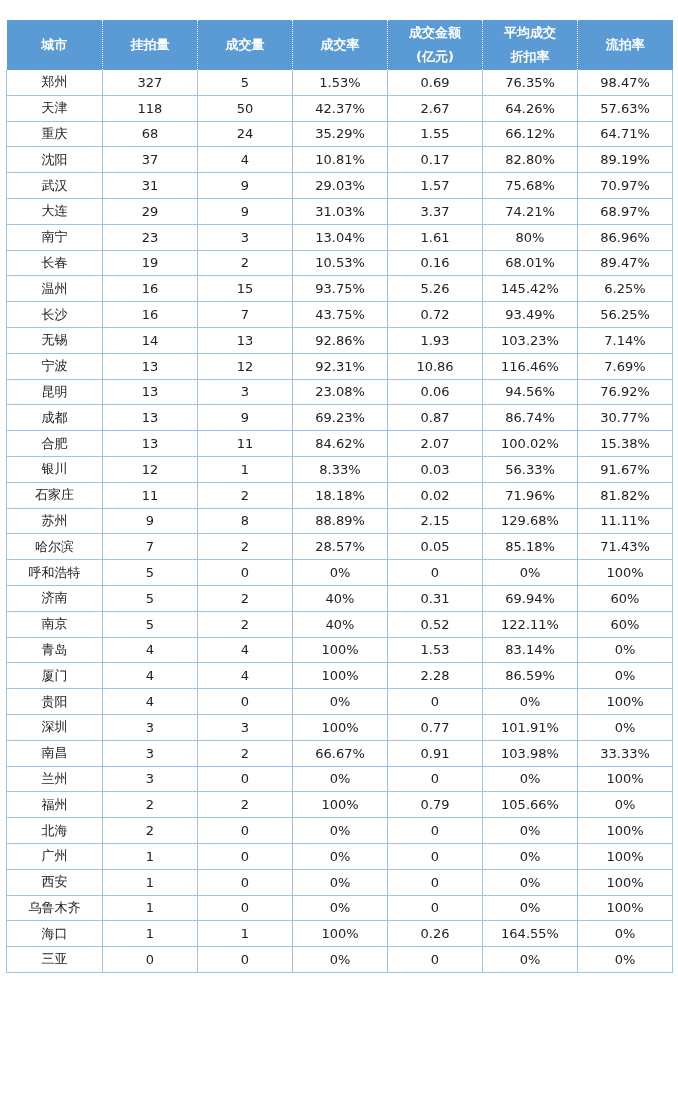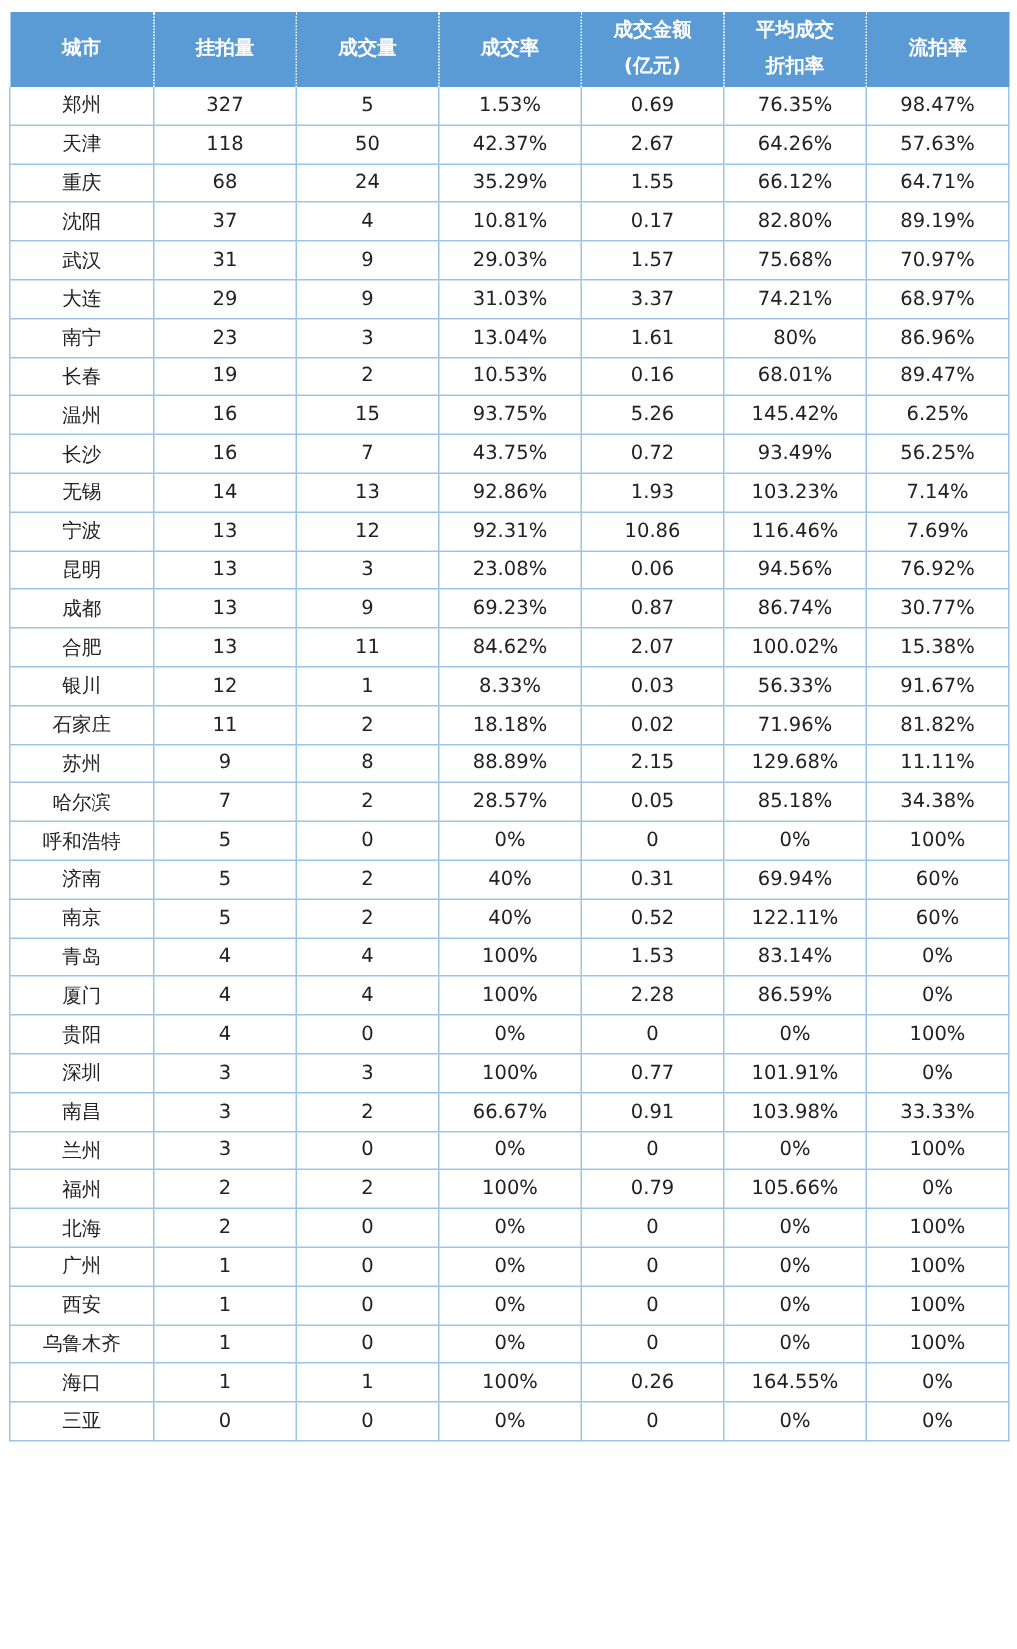--- a/index.html
+++ b/index.html
@@ -1,19 +1,19 @@
 <!DOCTYPE html>
 <html><head>
   <meta charset="utf-8">
   <style>
     html, body { margin: 0; padding: 0; background: #ffffff; }
     body { width: 678px; height: 1099px; position: relative; overflow: hidden;
            font-family: "DejaVu Sans", "Liberation Sans", sans-serif; }
     table.data {
-      position: absolute; left: 6px; top: 8px;
+      position: absolute; left: 6px; top: 20px;
       width: 664px; border-collapse: collapse; table-layout: fixed;
     }
     table.data th {
       background: #5b9bd5; color: #ffffff; font-weight: bold;
       font-size: 13px; height: 50px; padding: 0; text-align: center;
       border-left: 1px dotted #ffffff; line-height: 24px;
     }
     table.data th:first-child { border-left: none; }
     table.data td {
       height: 24.8px; padding: 0; text-align: center; font-size: 13px;
@@ -226,21 +226,21 @@
         <td>129.68%</td>
         <td>11.11%</td>
       </tr>
       <tr>
         <td>哈尔滨</td>
         <td>7</td>
         <td>2</td>
         <td>28.57%</td>
         <td>0.05</td>
         <td>85.18%</td>
-        <td>34.38%</td>
+        <td>71.43%</td>
       </tr>
       <tr>
         <td>呼和浩特</td>
         <td>5</td>
         <td>0</td>
         <td>0%</td>
         <td>0</td>
         <td>0%</td>
         <td>100%</td>
       </tr>

